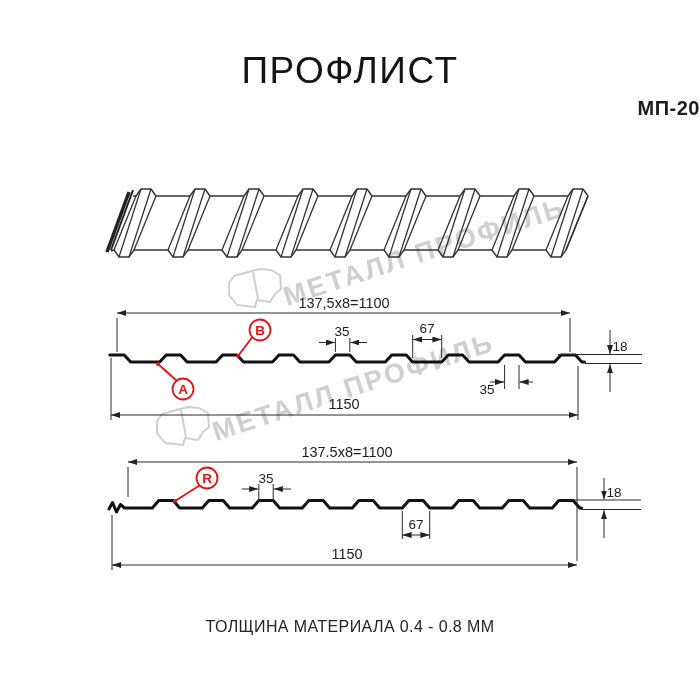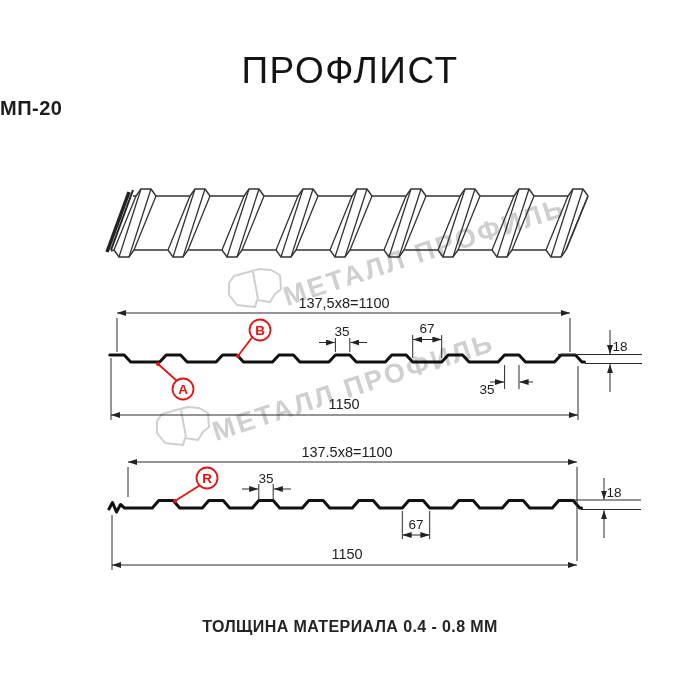--- a/index.html
+++ b/index.html
@@ -5,26 +5,26 @@
   html,body{margin:0;padding:0;}
   body{
     width:700px;height:700px;position:relative;background:#ffffff;
     font-family:"Liberation Sans", sans-serif;overflow:hidden;
   }
   .page-title{
     position:absolute;top:50px;left:0;width:700px;text-align:center;
     font-size:37px;font-weight:400;letter-spacing:1.5px;color:#141414;
   }
   .page-subtitle{
-    position:absolute;top:97px;left:0;width:700px;text-align:left;
+    position:absolute;top:97px;left:0;width:700px;text-align:right;
     font-size:20px;font-weight:600;letter-spacing:.5px;color:#1c1c1c;
   }
   .footer-note{
     position:absolute;top:618px;left:0;width:700px;text-align:center;
-    font-size:16px;font-weight:700;letter-spacing:.4px;color:#242424;
+    font-size:16px;font-weight:400;letter-spacing:.4px;color:#242424;
   }
   svg{position:absolute;top:0;left:0;}
   .thick{stroke:#111;stroke-width:3;fill:none;stroke-linejoin:round;stroke-linecap:round;}
   .thin{stroke:#2a2a2a;stroke-width:1;fill:none;}
   .rib{stroke:#333;stroke-width:1.3;fill:none;}
   .sil{stroke:#333;stroke-width:1.4;fill:none;stroke-linejoin:round;}
   .dimtxt{fill:#1d1d1d;font-size:13.5px;}
   .dimbig{fill:#1d1d1d;font-size:14.5px;}
   .red{stroke:#e81212;fill:none;stroke-width:1.8;}
   .redtxt{fill:#e81212;font-size:13.5px;font-weight:700;}

